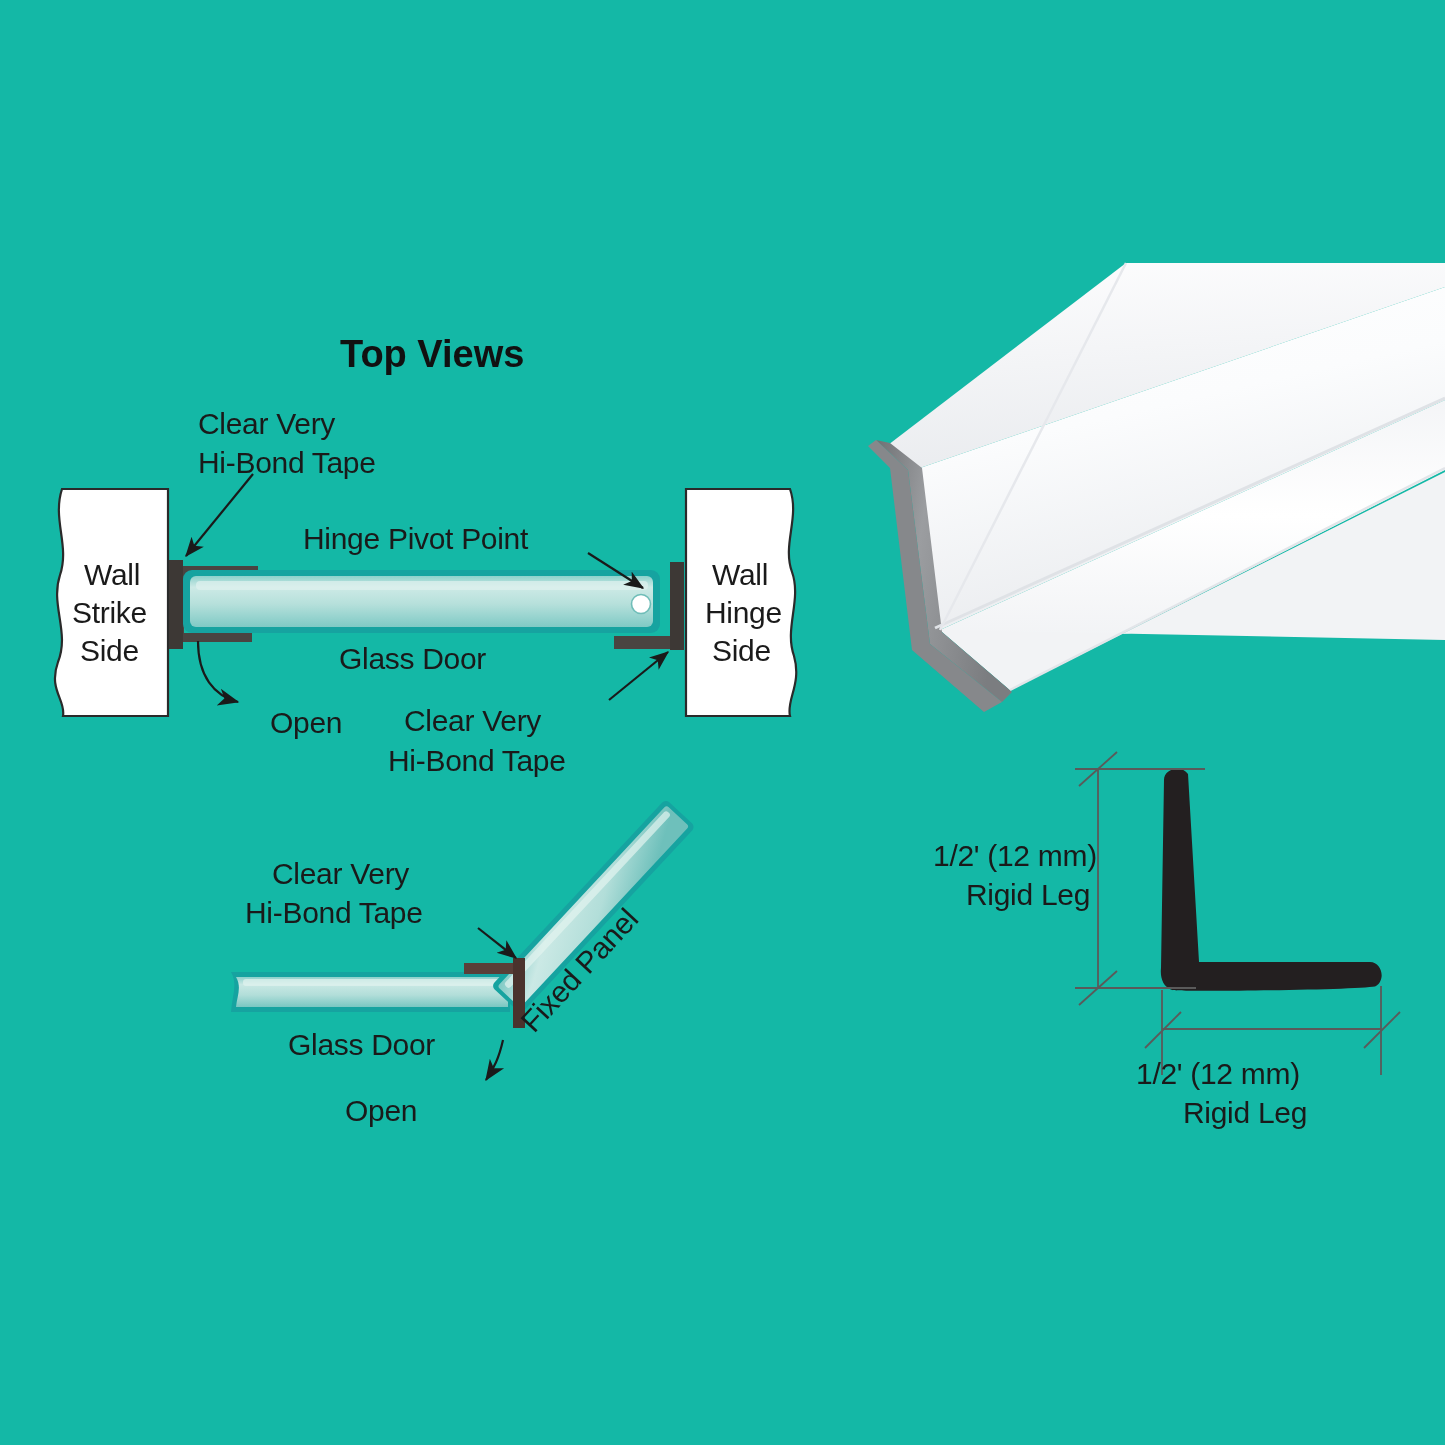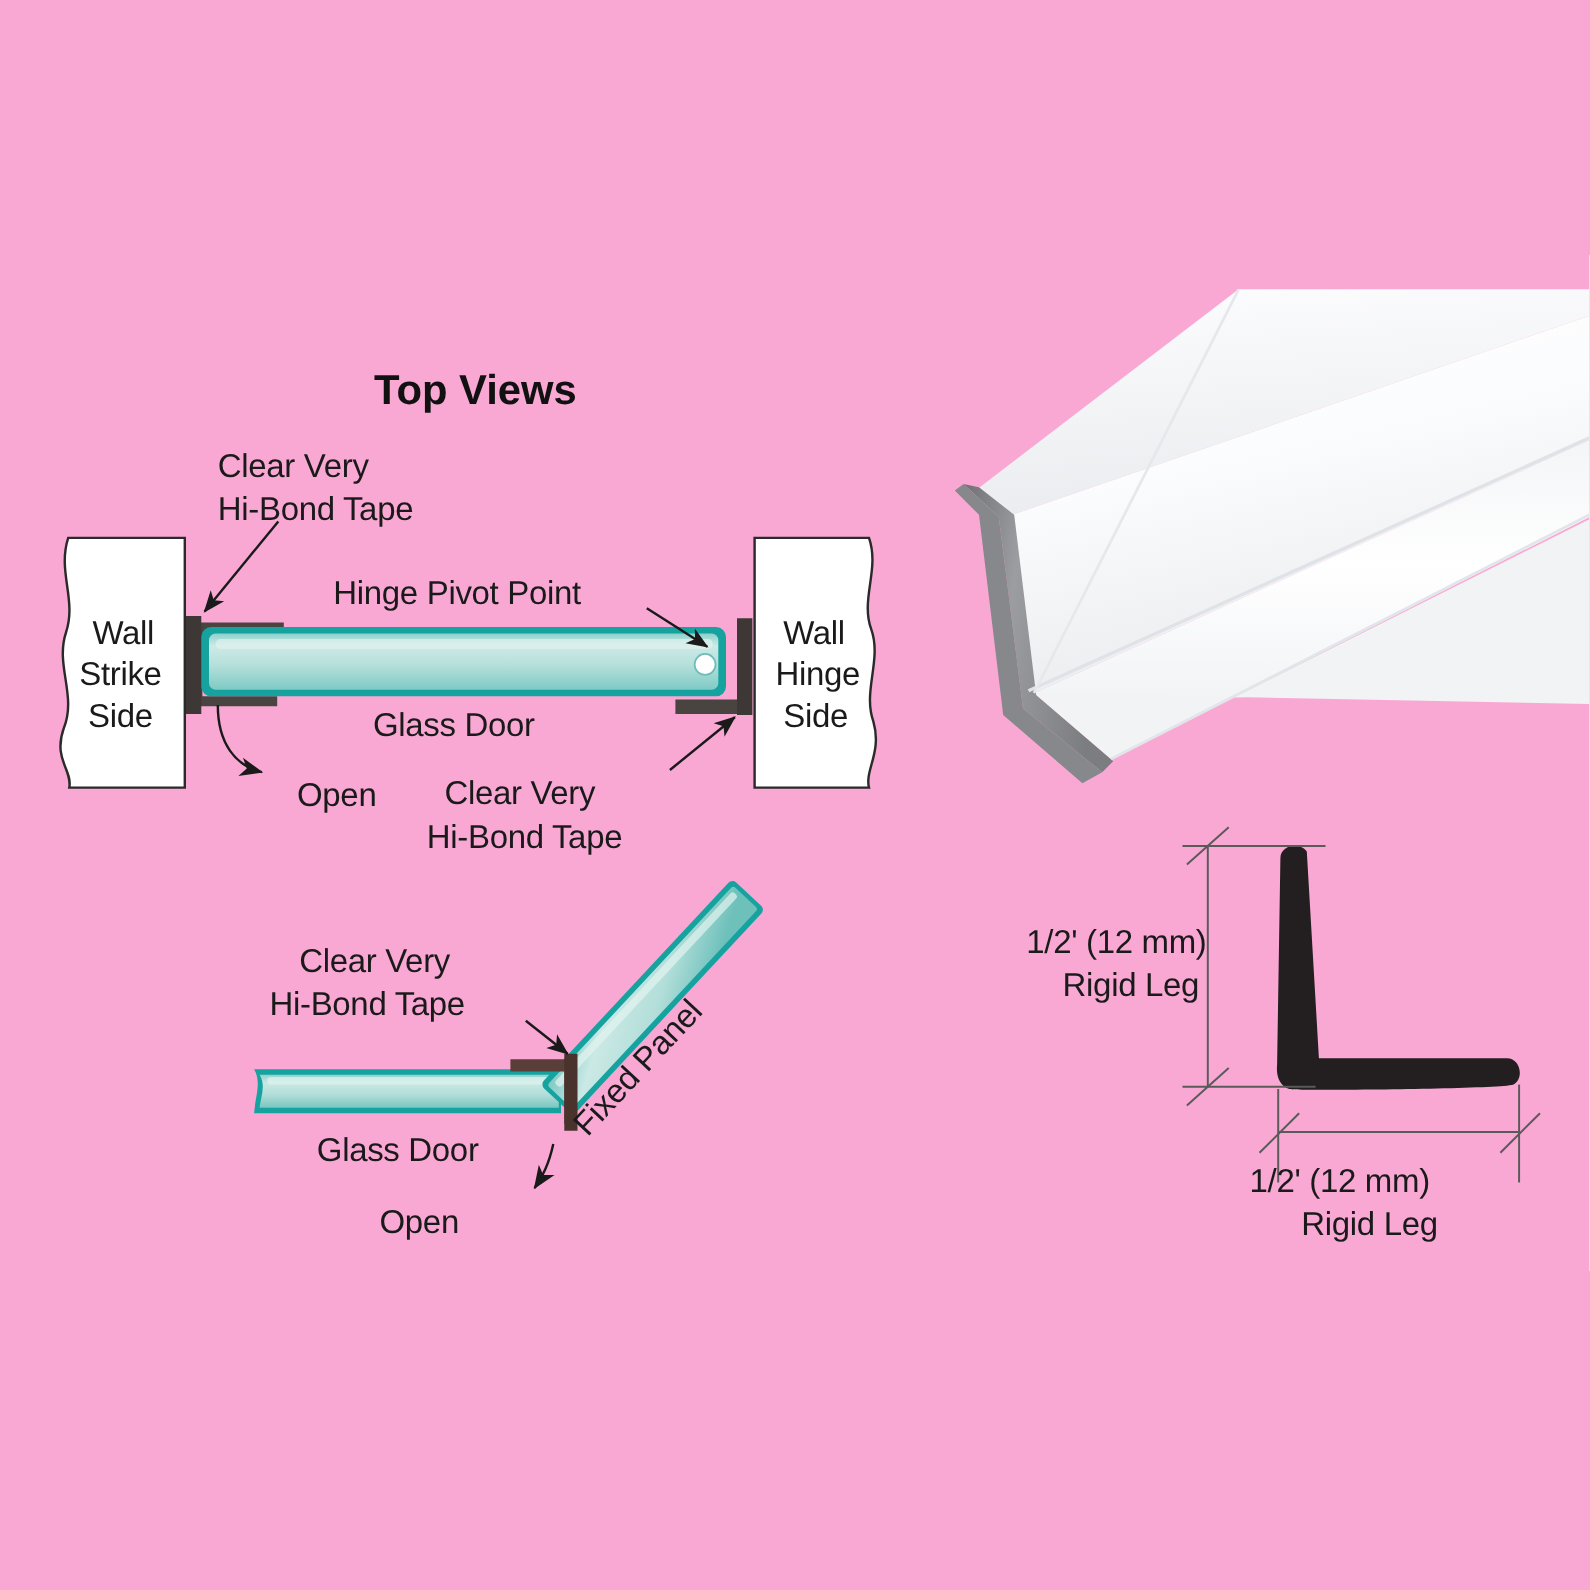--- a/index.html
+++ b/index.html
@@ -4,21 +4,21 @@
 <style>
   html, body {
     margin: 0;
     padding: 0;
     background: #ffffff;
   }
   #stage {
     position: relative;
     width: 1445px;
     height: 1445px;
-    background: #f9a8d4;
+    background: #14b8a6;
     overflow: hidden;
     font-family: "Liberation Sans", sans-serif;
   }
   #svgroot {
     position: absolute;
     left: 0;
     top: 0;
     width: 1445px;
     height: 1445px;
   }

